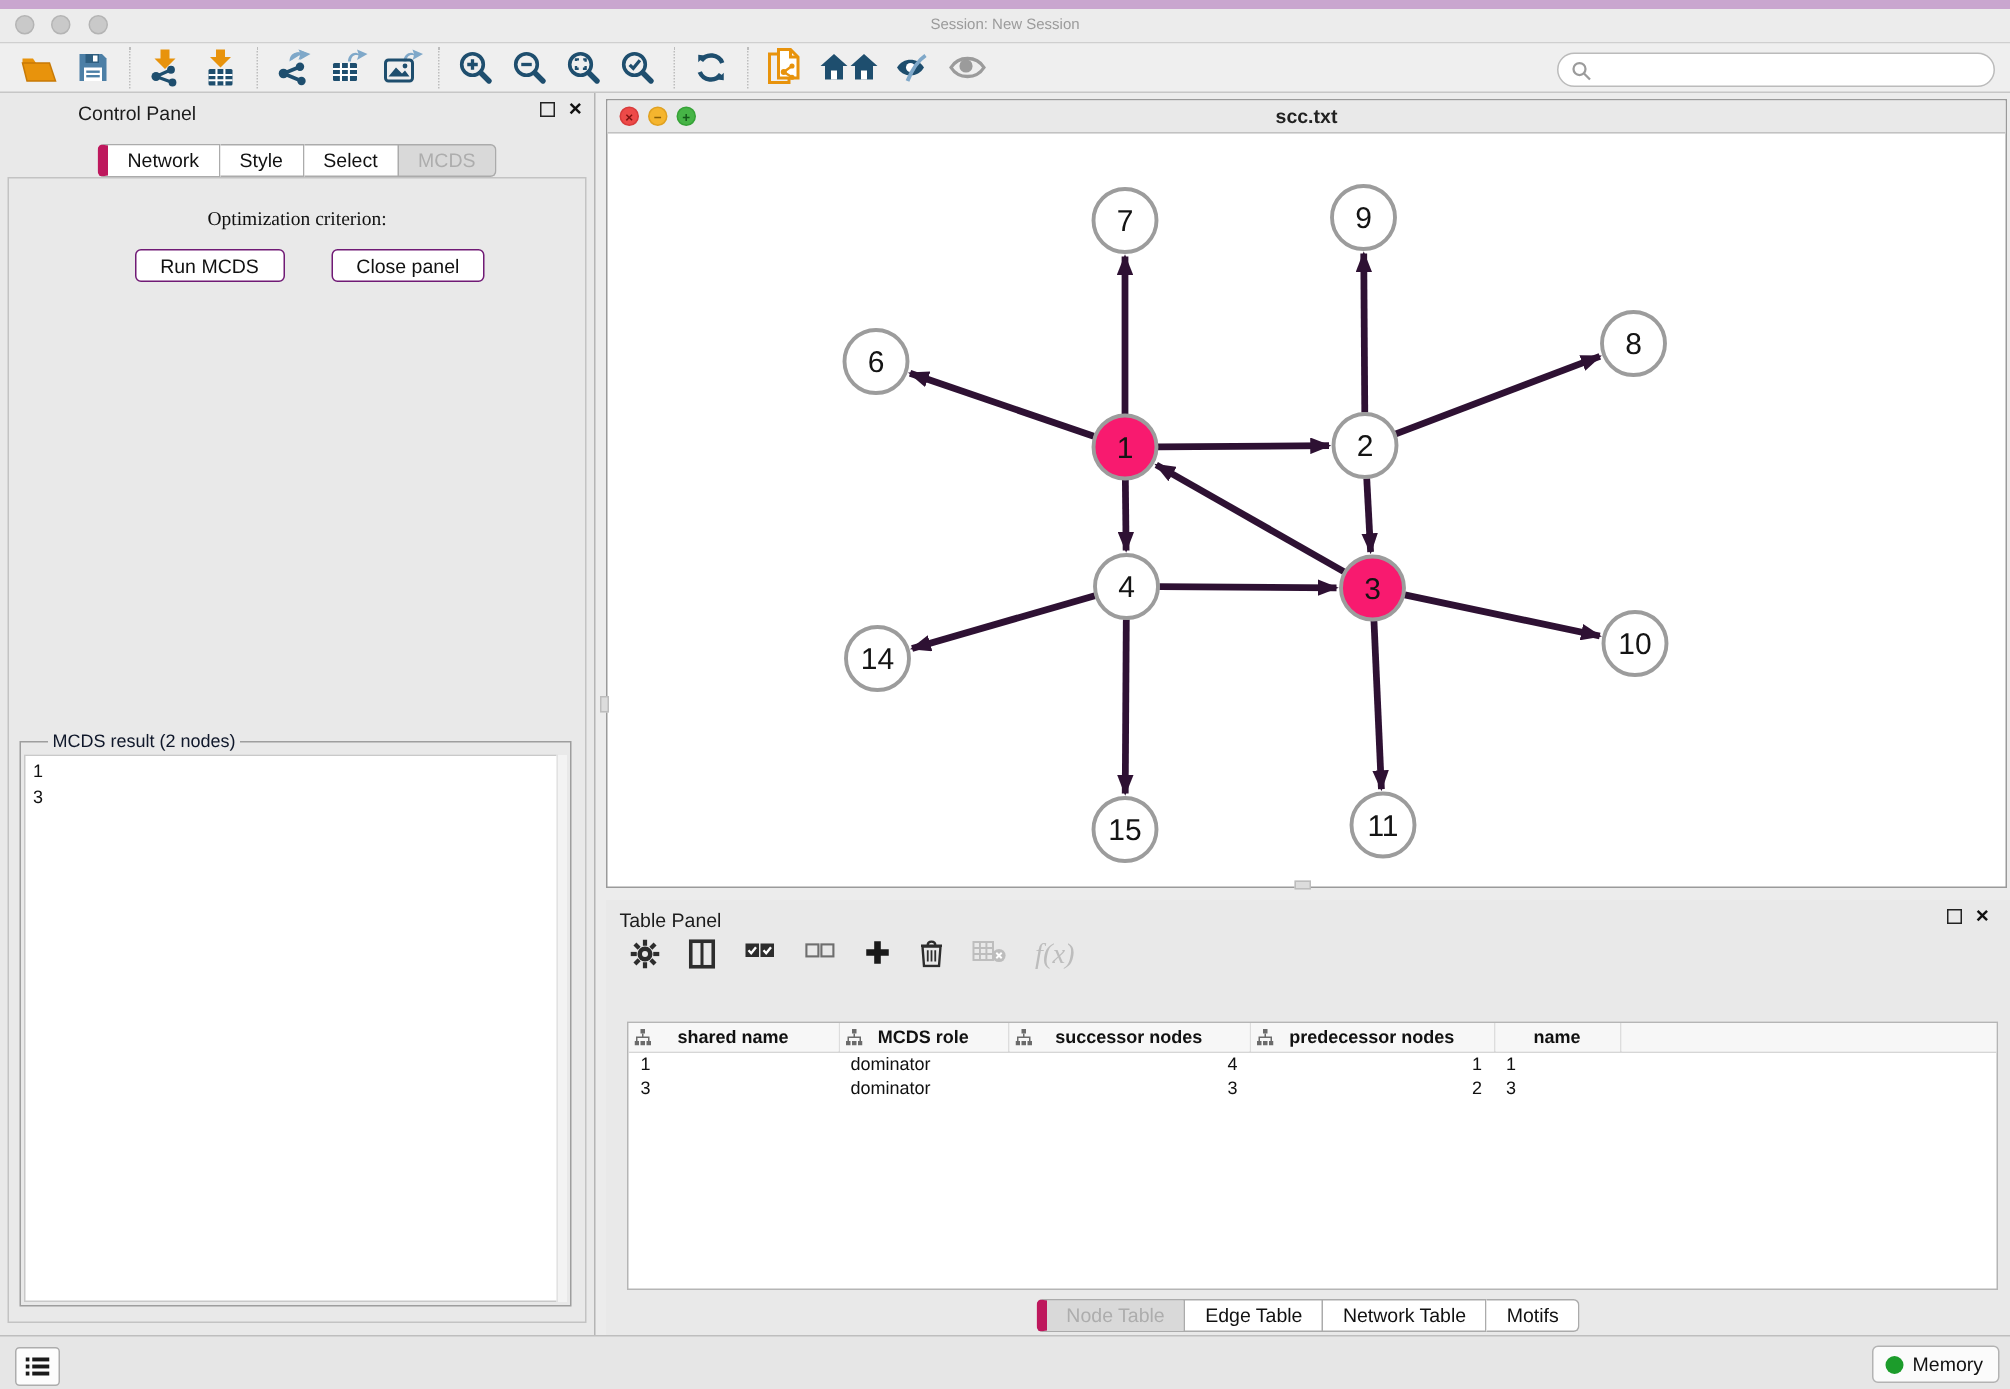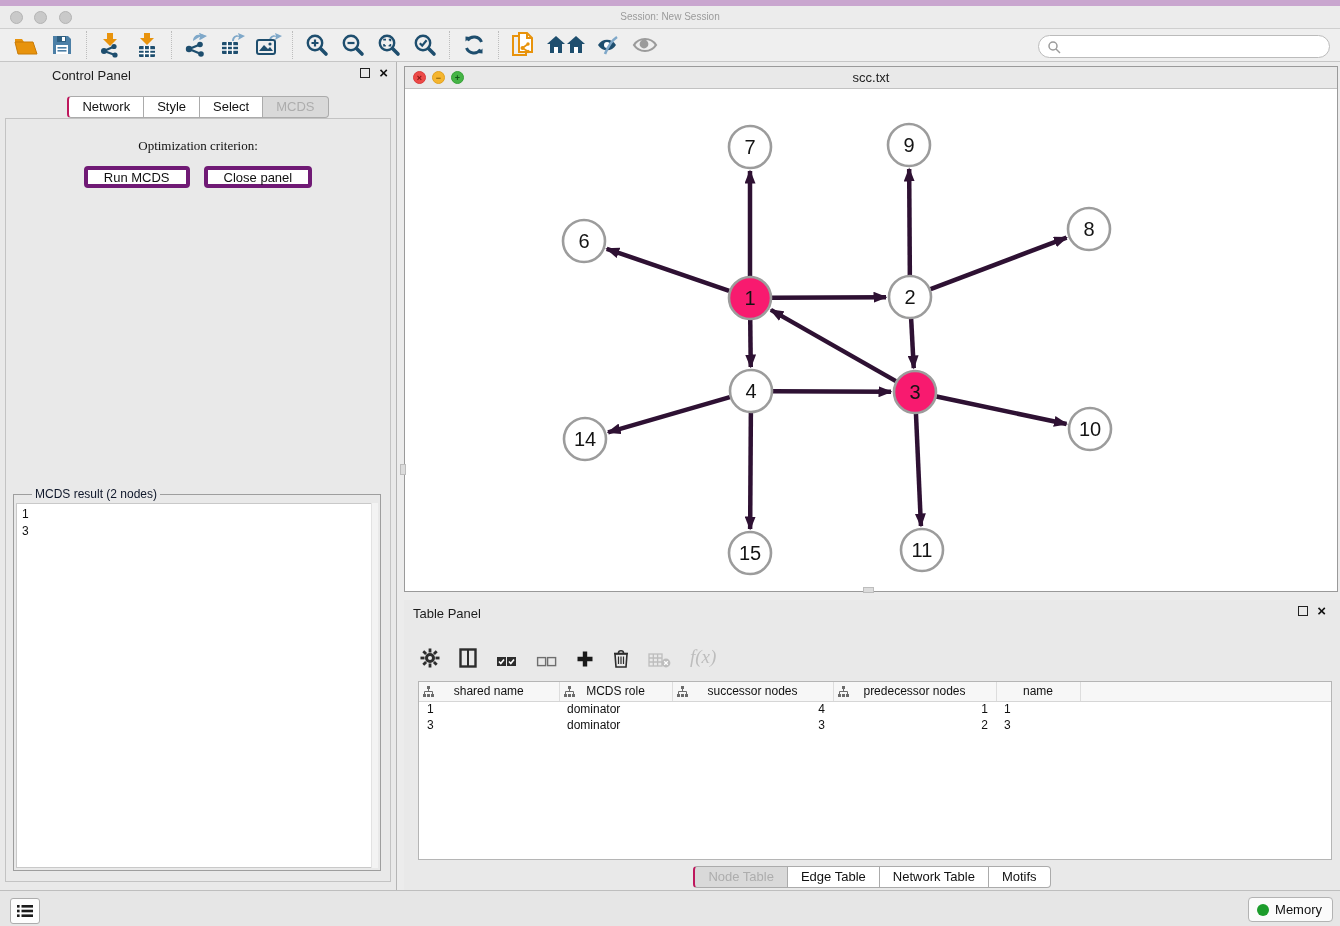--- a/index.html
+++ b/index.html
@@ -21,59 +21,59 @@
   
   #control-panel { left:0; top:62px; width:397px; height:828px; background:#E9E9E9; border-right:1px solid #B5B5B5;padding-left:43px; }
   .panel-header { position:relative; height:26px; }
   .panel-title { position:absolute; left:9px; top:6px; font-size:13px; color:#1c1c1c; }
   .panel-btns { position:absolute; right:8px; top:5px; display:flex; align-items:center; gap:9px; }
   .float-box { width:10px; height:10px; border:1.6px solid #222; }
   .close-x { font-size:15px; font-weight:bold; color:#111; line-height:12px; }
 
   .tabrow { display:flex; justify-content:center; }
   .seg-tab { height:22px; line-height:20px; padding:0 13px; font-size:13px; background:#fff; border:1px solid #ABABAB; border-left:none; color:#111; cursor:default; }
-  .seg-tab.first { border-left:2px solid #be185d; border-radius:4px 0 0 4px; }
+  .seg-tab.first { border-left:7px solid #be185d; border-radius:4px 0 0 4px; }
   .seg-tab.last { border-radius:0 4px 4px 0; }
   .seg-tab.active { background:#D9D9D9; color:#ADADAD; }
 
   #cp-tabs { position:absolute; left:0; top:34px; width:100%; }
   #cp-content { position:absolute; left:5px; right:5px; top:56px; bottom:8px; border:1px solid #C3C3C3; background:#E9E9E9; }
   #opt-label { text-align:center; margin-top:19px; font-size:13px; color:#111;font-family:Liberation Serif, serif; }
   #criterion-select { position:relative; margin:11px 40px 0 38px; height:23px; background:#fff; border:1px solid #A9A9A9; border-radius:4px; font-size:13px; line-height:21px; padding-left:10px; color:#111; }
   .stepper { position:absolute; right:6px; top:4px; width:11px; height:14px; }
   .stepper .up { width:0; height:0; border-left:4.5px solid transparent; border-right:4.5px solid transparent; border-bottom:5px solid #555; margin-bottom:3px; }
   .stepper .dn { width:0; height:0; border-left:4.5px solid transparent; border-right:4.5px solid transparent; border-top:5px solid #555; }
   #cp-buttons { display:flex; justify-content:center; gap:14px; margin-top:12px; }
-  .push-btn { height:22px; padding:0 16px; background:#fff; border:4px solid #701a75; border-radius:4px; font-size:13px; color:#111; }
+  .push-btn { height:22px; padding:0 16px; background:#fff; border:1px solid #701a75; border-radius:4px; font-size:13px; color:#111;margin-left:17px; }
 
   #result-fieldset { position:absolute; left:7px; right:9px; top:368px; bottom:10px; border:1px solid #9E9E9E; }
   #result-fieldset legend { font-size:12px; color:#0f172a; padding:0 3px; margin-left:18px; }
   #result-box { position:absolute; left:2px; right:2px; top:2px; bottom:2px; background:#fff; border:1px solid #C9C9C9; font-size:12px; color:#111; padding:2px 5px; white-space:pre; line-height:17px; }
   #result-scrollbar { position:absolute; right:2px; top:2px; bottom:2px; width:7px; background:#F3F3F3; border-left:1px solid #E2E2E2; }
 
   
   #network-window { left:404px; top:66px; width:934px; height:526px; background:#fff; border:1px solid #9A9A9A; }
   #net-titlebar { position:relative; height:22px; background:#E9E9E9; border-bottom:1px solid #C2C2C2; }
   .tl { width:13px; height:13px; border-radius:50%; display:inline-flex; align-items:center; justify-content:center; font-size:9px; font-weight:bold; margin-right:6px; }
   .tl.red { background:#ED4A48; color:#7E1210; border:1px solid #D83B3B; }
   .tl.yellow { background:#F5B52E; color:#8A5F05; border:1px solid #E0A120; }
   .tl.green { background:#46B446; color:#14591A; border:1px solid #36A237; }
   #net-lights { position:absolute; left:8px; top:4px; display:flex; }
-  #net-title { width:100%; text-align:center; font-size:13px; line-height:21px; color:#222; }
+  #net-title { width:100%; text-align:center; font-size:13px; line-height:21px; color:#222;font-weight:bold; }
   #graph-svg { position:absolute; left:0; top:22px; }
   .grip { position:absolute; background:#DCDCDC; border:1px solid #BDBDBD; }
 
   
   #table-panel { left:404px; top:600px; width:936px; height:295px; background:#E9E9E9; }
-  #tp-toolbar { position:absolute; left:16px; top:26px; height:42px; display:flex; align-items:flex-end; gap:19px; }
+  #tp-toolbar { position:absolute; left:16px; top:26px; height:42px; display:flex; align-items:flex-start; gap:19px; }
   .tp-icon { display:flex; align-items:center; justify-content:center; }
   #fx-label { font-size:19px; font-style:italic; color:#BDBDBD; font-family:"Liberation Serif", serif; }
   #node-table-box { position:absolute; left:14px; right:8px; top:81px; height:179px; background:#fff; border:1px solid #B5B5B5; overflow:hidden; }
   table.nt { border-collapse:collapse; table-layout:fixed; width:100%; }
-  table.nt th { height:19px; background:#F7F7F7; border-bottom:1px solid #D6D6D6; border-right:1px solid #DDD; font-weight:normal; font-size:12px; color:#111; position:relative; padding:0 4px; }
+  table.nt th { height:19px; background:#F7F7F7; border-bottom:1px solid #D6D6D6; border-right:1px solid #DDD; font-weight:bold; font-size:12px; color:#111; position:relative; padding:0 4px; }
   table.nt th .hdr-inner { display:flex; align-items:center; justify-content:center; gap:4px; }
   table.nt th .hdr-icon { position:absolute; left:4px; top:4px; }
   table.nt td { height:16px; font-size:12px; color:#111; padding:0 8px; white-space:nowrap; }
   #tp-tabs { position:absolute; left:0; right:0; top:266px; }
 
   
   #status-bar { left:0; top:890px; width:1340px; height:36px; background:#E6E6E6; border-top:1px solid #BEBEBE; }
   #task-history-btn { position:absolute; left:10px; top:7px; width:30px; height:26px; background:#FDFDFD; border:1px solid #ADADAD; border-radius:3px; display:flex; align-items:center; justify-content:center; }
   #memory-btn { position:absolute; right:7px; top:6px; height:25px; padding:0 10px 0 8px; background:#FBFBFB; border:1px solid #B3B3B3; border-radius:4px; display:flex; align-items:center; gap:6px; font-size:13px; color:#111; }
   #memory-dot { width:12px; height:12px; border-radius:50%; background:#1C9C2B; }

